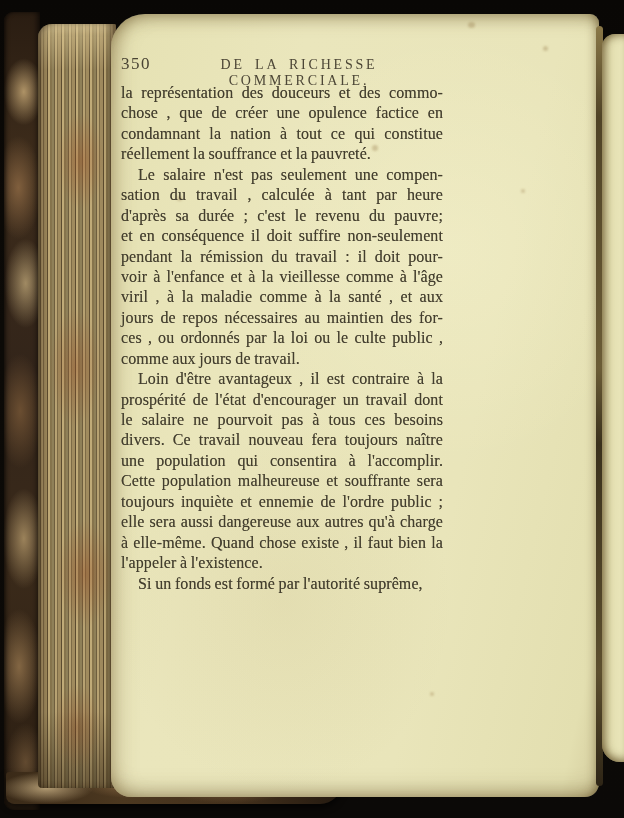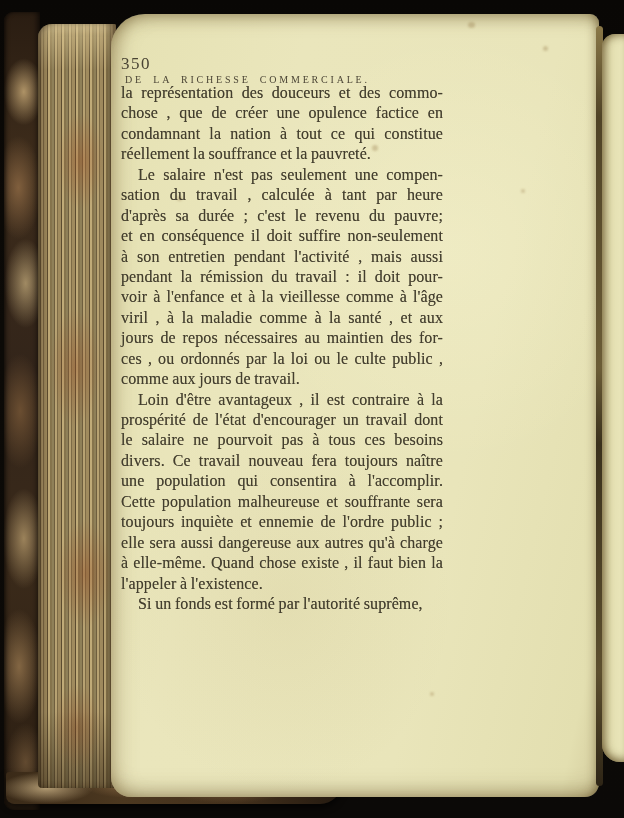--- a/index.html
+++ b/index.html
@@ -75,23 +75,23 @@
     background:linear-gradient(90deg,#cfc79a 0%,#e4e0b2 45%,#eae6ba 100%);
     box-shadow:inset 7px 0 9px -4px rgba(90,70,30,.6), inset 0 8px 8px -6px rgba(90,70,30,.5), inset 0 -10px 10px -7px rgba(90,70,30,.55);
   }
   
   .spot{position:absolute;border-radius:50%;background:rgba(125,88,38,.26);filter:blur(1px);}
   
   .text{
     position:absolute;left:121px;top:54px;width:322px;
     color:#433e2e;
   }
-  .header{display:flex;align-items:baseline;margin-bottom:9px;height:20px;flex-direction:column;}
+  .header{display:flex;align-items:baseline;margin-bottom:9px;height:20px;}
   .pagenum{font-size:17px;letter-spacing:1.5px;color:#4a4434;}
-  .running-title{flex:1;font-size:10px;letter-spacing:2.8px;word-spacing:4px;color:#4c4636;padding-left:4px;}
+  .running-title{flex:1;text-align:center;font-size:14px;letter-spacing:2.8px;word-spacing:4px;color:#4c4636;padding-left:4px;}
   .para{margin:0;}
   .line{
     height:20.45px;line-height:20.45px;font-size:16px;
     white-space:nowrap;letter-spacing:.1px;word-spacing:-.5px;
     text-shadow:0 0 .5px rgba(62,56,40,.55);
   }
   .line.j{text-align:justify;text-align-last:justify;}
   .line.ind{text-indent:17px;}
 </style>
 </head>
@@ -125,21 +125,20 @@
           <div class="line j">la représentation des douceurs et des commo-</div>
           <div class="line j">chose , que de créer une opulence factice en</div>
           <div class="line j">condamnant la nation à tout ce qui constitue</div>
           <div class="line">réellement la souffrance et la pauvreté.</div>
         </div>
         <div class="para">
           <div class="line j ind">Le salaire n'est pas seulement une compen-</div>
           <div class="line j">sation du travail , calculée à tant par heure</div>
           <div class="line j">d'après sa durée ; c'est le revenu du pauvre;</div>
           <div class="line j">et en conséquence il doit suffire non-seulement</div>
-          <div class="line j">à son entretien pendant l'activité , mais aussi</div>
           <div class="line j">pendant la rémission du travail : il doit pour-</div>
           <div class="line j">voir à l'enfance et à la vieillesse comme à l'âge</div>
           <div class="line j">viril , à la maladie comme à la santé , et aux</div>
           <div class="line j">jours de repos nécessaires au maintien des for-</div>
           <div class="line j">ces , ou ordonnés par la loi ou le culte public ,</div>
           <div class="line">comme aux jours de travail.</div>
         </div>
         <div class="para">
           <div class="line j ind">Loin d'être avantageux , il est contraire à la</div>
           <div class="line j">prospérité de l'état d'encourager un travail dont</div>

